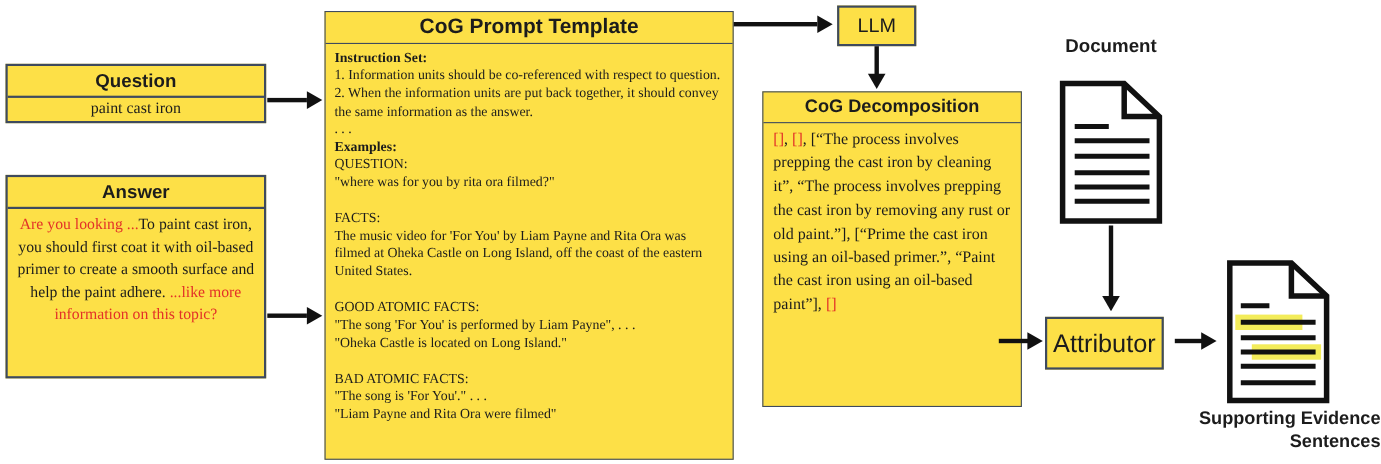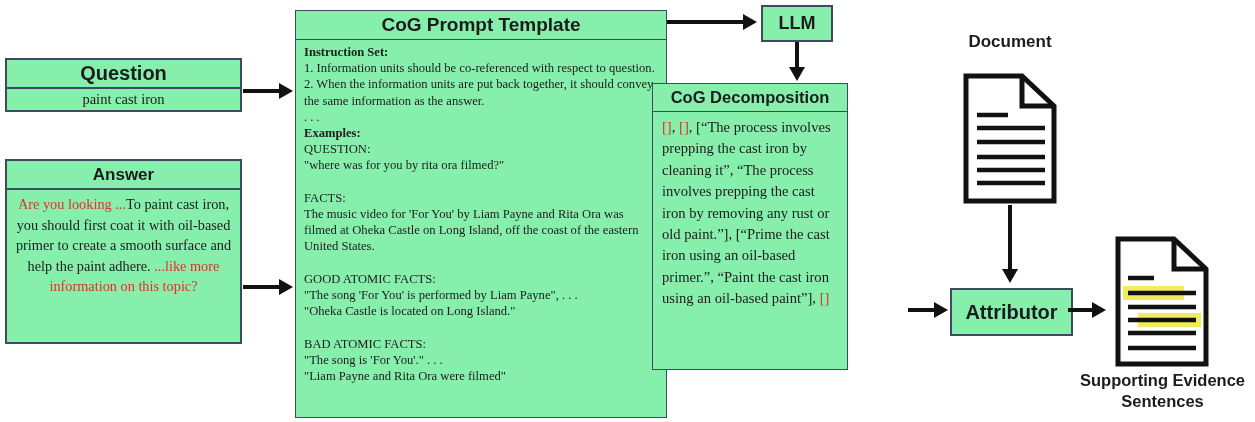--- a/index.html
+++ b/index.html
@@ -1,62 +1,62 @@
 <!DOCTYPE html>
 <html><head>
 <meta charset="utf-8">
 <style>
   html,body{margin:0;padding:0;background:#ffffff;}
   body{font-family:"Liberation Sans", sans-serif;color:var(--text,#1c1c1c);}
   .canvas{position:relative;width:1255px;height:422px;background:#fff;overflow:hidden;}
 
-  .box{position:absolute;background:#86efac;border:2px solid var(--border,#3e4a5e);box-sizing:border-box;}
+  .box{position:absolute;background:#fde047;border:2px solid var(--border,#3e4a5e);box-sizing:border-box;}
   .box.thin{border-width:1.5px;}
   .box-header{border-bottom:2px solid var(--border,#3e4a5e);font-weight:bold;text-align:center;
               display:flex;align-items:center;justify-content:center;box-sizing:border-box;}
   .thin .box-header{border-bottom-width:1.5px;}
   .box-body{box-sizing:border-box;overflow:hidden;font-family:Liberation Serif, serif;}
 
   .red{color:var(--red,#e33128);}
   .bold{font-weight:bold;}
 
   
   .shaft-h{position:absolute;height:4px;background:var(--arrow,#111);}
   .shaft-v{position:absolute;width:4px;background:var(--arrow,#111);}
   .head-r{position:absolute;width:0;height:0;border-top:8px solid transparent;border-bottom:8px solid transparent;border-left:14px solid var(--arrow,#111);}
   .head-d{position:absolute;width:0;height:0;border-left:8px solid transparent;border-right:8px solid transparent;border-top:14px solid var(--arrow,#111);}
 
   
   #question-box{left:5px;top:58px;width:237px;}
-  #question-box .box-header{height:29px;font-size:20px;}
+  #question-box .box-header{height:29px;font-size:17px;}
   #question-box .box-body{height:21px;font-size:14.5px;text-align:center;line-height:20px;}
   #answer-box{left:5px;top:140px;width:237px;height:185px;margin-top:19px;}
   #answer-box .box-header{height:29px;font-size:17px;}
   #answer-box .box-body{padding:4px 5px;font-size:14.3px;line-height:20.6px;text-align:center;}
 
   
   #template-box{left:295px;top:10px;width:372px;height:408px;}
   #template-box .box-header{height:29px;font-size:19px;}
   #template-box .box-body{padding:4px 8px;font-size:12.6px;line-height:16.2px;text-align:left;}
   .tline{min-height:16.2px;}
 
   
-  #llm-box{left:761px;top:5px;width:72px;height:37px;display:flex;align-items:center;justify-content:center;font-weight:bold;font-size:18px;}
+  #llm-box{left:761px;top:5px;width:72px;height:37px;display:flex;align-items:center;justify-content:center;font-weight:normal;font-size:18px;}
 
   
-  #decomp-box{left:652px;top:83px;width:196px;height:287px;}
+  #decomp-box{left:693px;top:83px;width:236px;height:287px;}
   #decomp-box .box-header{height:28px;font-size:16.5px;}
   #decomp-box .box-body{padding:5px 9px;font-size:14.6px;line-height:21.4px;text-align:left;}
 
   
   #document-label{position:absolute;left:935px;top:32px;width:150px;text-align:center;font-weight:bold;font-size:17px;}
   #document-icon{position:absolute;left:960px;top:72px;}
-  #attributor-box{left:950px;top:288px;width:123px;height:48px;display:flex;align-items:center;justify-content:center;font-weight:bold;font-size:20px;}
+  #attributor-box{left:950px;top:288px;width:108px;height:48px;display:flex;align-items:center;justify-content:center;font-weight:normal;font-size:23px;}
   #supporting-icon{position:absolute;left:1112px;top:235px;}
-  #supporting-label{position:absolute;left:1070px;top:370px;width:185px;text-align:center;font-weight:bold;font-size:16.5px;line-height:21px;white-space:pre-line;}
+  #supporting-label{position:absolute;left:1070px;top:370px;width:185px;text-align:right;font-weight:bold;font-size:16.5px;line-height:21px;white-space:pre-line;}
 
   .page-outline{fill:#ffffff;stroke:var(--arrow,#111);stroke-width:5;stroke-linejoin:miter;}
   .fold-line{fill:none;stroke:var(--arrow,#111);stroke-width:5;}
   .doc-line{stroke:var(--arrow,#111);stroke-width:4.5;}
   .hl{fill:var(--highlight,#f3ec5a);}
 </style>
 </head>
 <body style="--border: #3e4a5e; --arrow: #111111; --red: #e33128; --text: #1c1c1c; --highlight: #f3ec5a;">
 
 <div class="canvas">

